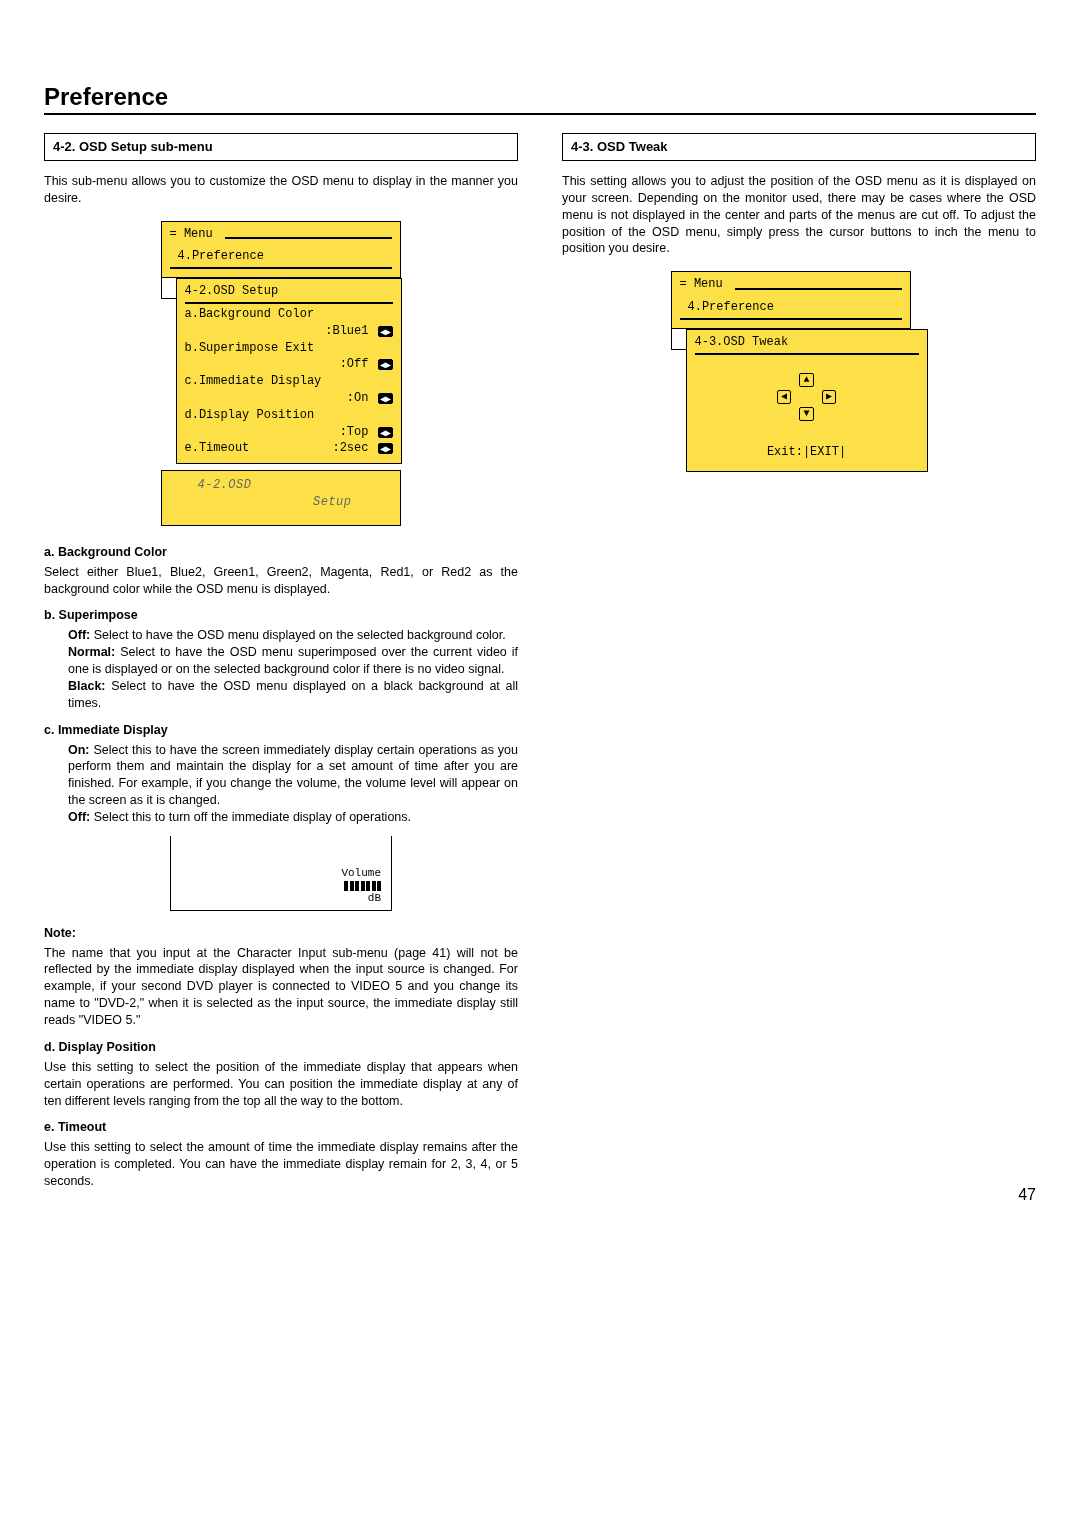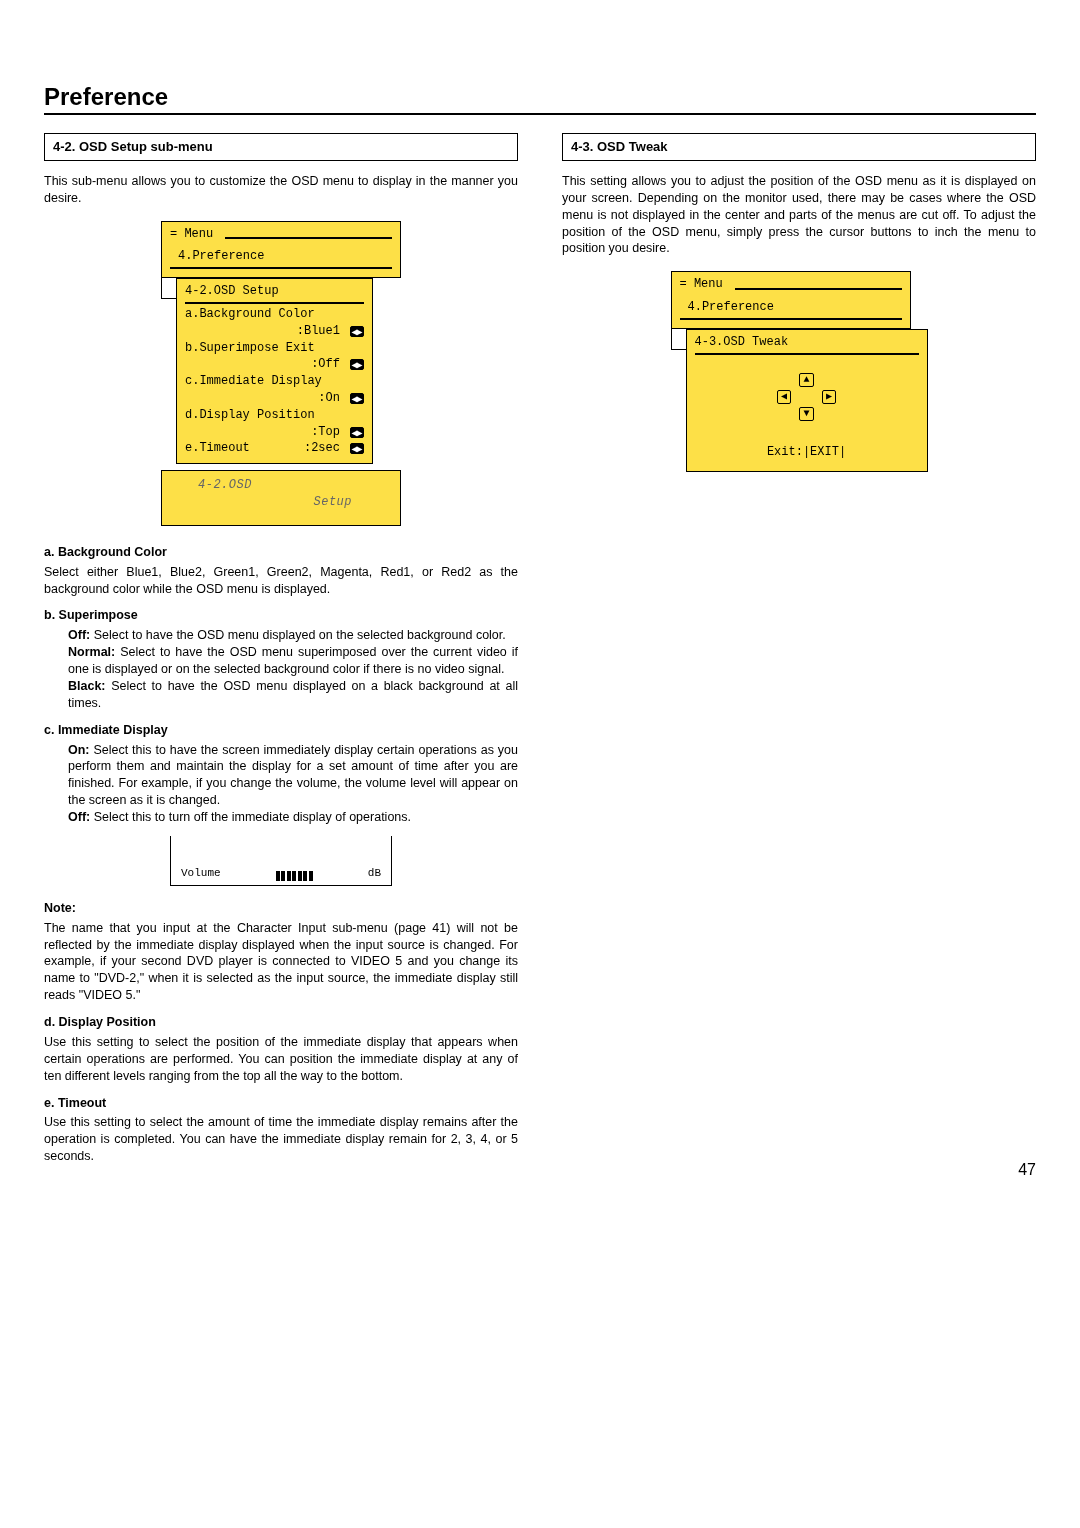--- a/index.html
+++ b/index.html
@@ -104,20 +104,21 @@
     border-right: 1.2px solid #000;
     border-bottom: 1.2px solid #000;
     font-family: "Courier New", monospace;
     font-size: 11px;
     padding: 30px 10px 4px 10px;
     width: 200px;
     margin: 10px auto 14px auto;
     display: flex;
     justify-content: space-between;
     align-items: flex-end;
+    flex-direction: column;
   }
   .vol-bars {
     display: flex;
     gap: 1.5px;
   }
   .vol-bars span {
     display: inline-block;
     width: 4px;
     height: 10px;
     background: #000;
@@ -166,21 +167,21 @@
     <div class="menu-wrap">
       <div class="menu-layers">
         <div class="menu-box" style="width:240px;">
           <div class="row-item"><span>= Menu</span>
             <span style="flex:1;border-top:2px solid #000;margin-top:8px;margin-left:6px;"></span></div>
           <div style="padding-left:8px; margin-top:6px;">4.Preference</div>
           <hr class="menu-hr">
         </div>
         <div style="display:flex;">
           <div class="submenu-connector"></div>
-          <div class="menu-box" style="width:197px;">
+          <div class="menu-box" style="width:226px;">
             <div>4-2.OSD Setup</div>
             <hr class="menu-hr">
             <div class="row-item"><span>a.Background Color</span></div>
             <div class="row-item"><span style="flex:1;text-align:right;padding-right:4px;">:Blue1</span><span class="arrow-icon">◂▸</span></div>
             <div class="row-item"><span>b.Superimpose Exit</span></div>
             <div class="row-item"><span style="flex:1;text-align:right;padding-right:4px;">:Off</span><span class="arrow-icon">◂▸</span></div>
             <div class="row-item"><span>c.Immediate Display</span></div>
             <div class="row-item"><span style="flex:1;text-align:right;padding-right:4px;">:On</span><span class="arrow-icon">◂▸</span></div>
             <div class="row-item"><span>d.Display Position</span></div>
             <div class="row-item"><span style="flex:1;text-align:right;padding-right:4px;">:Top</span><span class="arrow-icon">◂▸</span></div>

